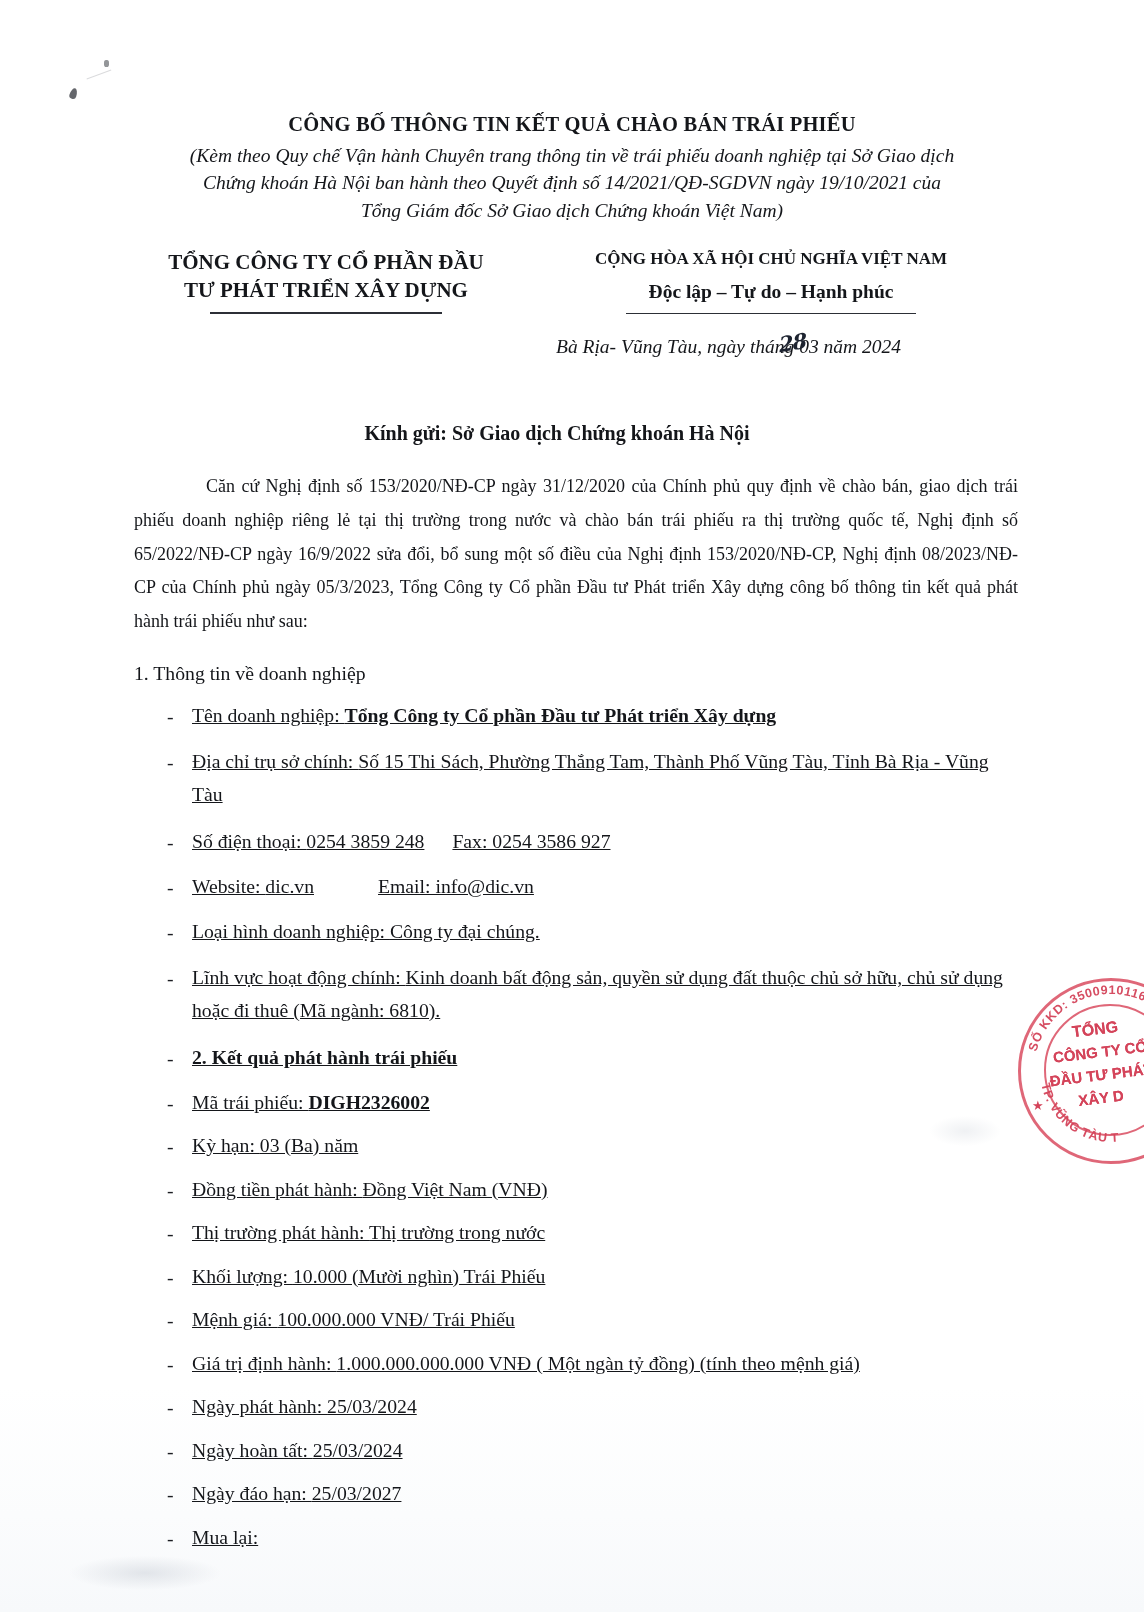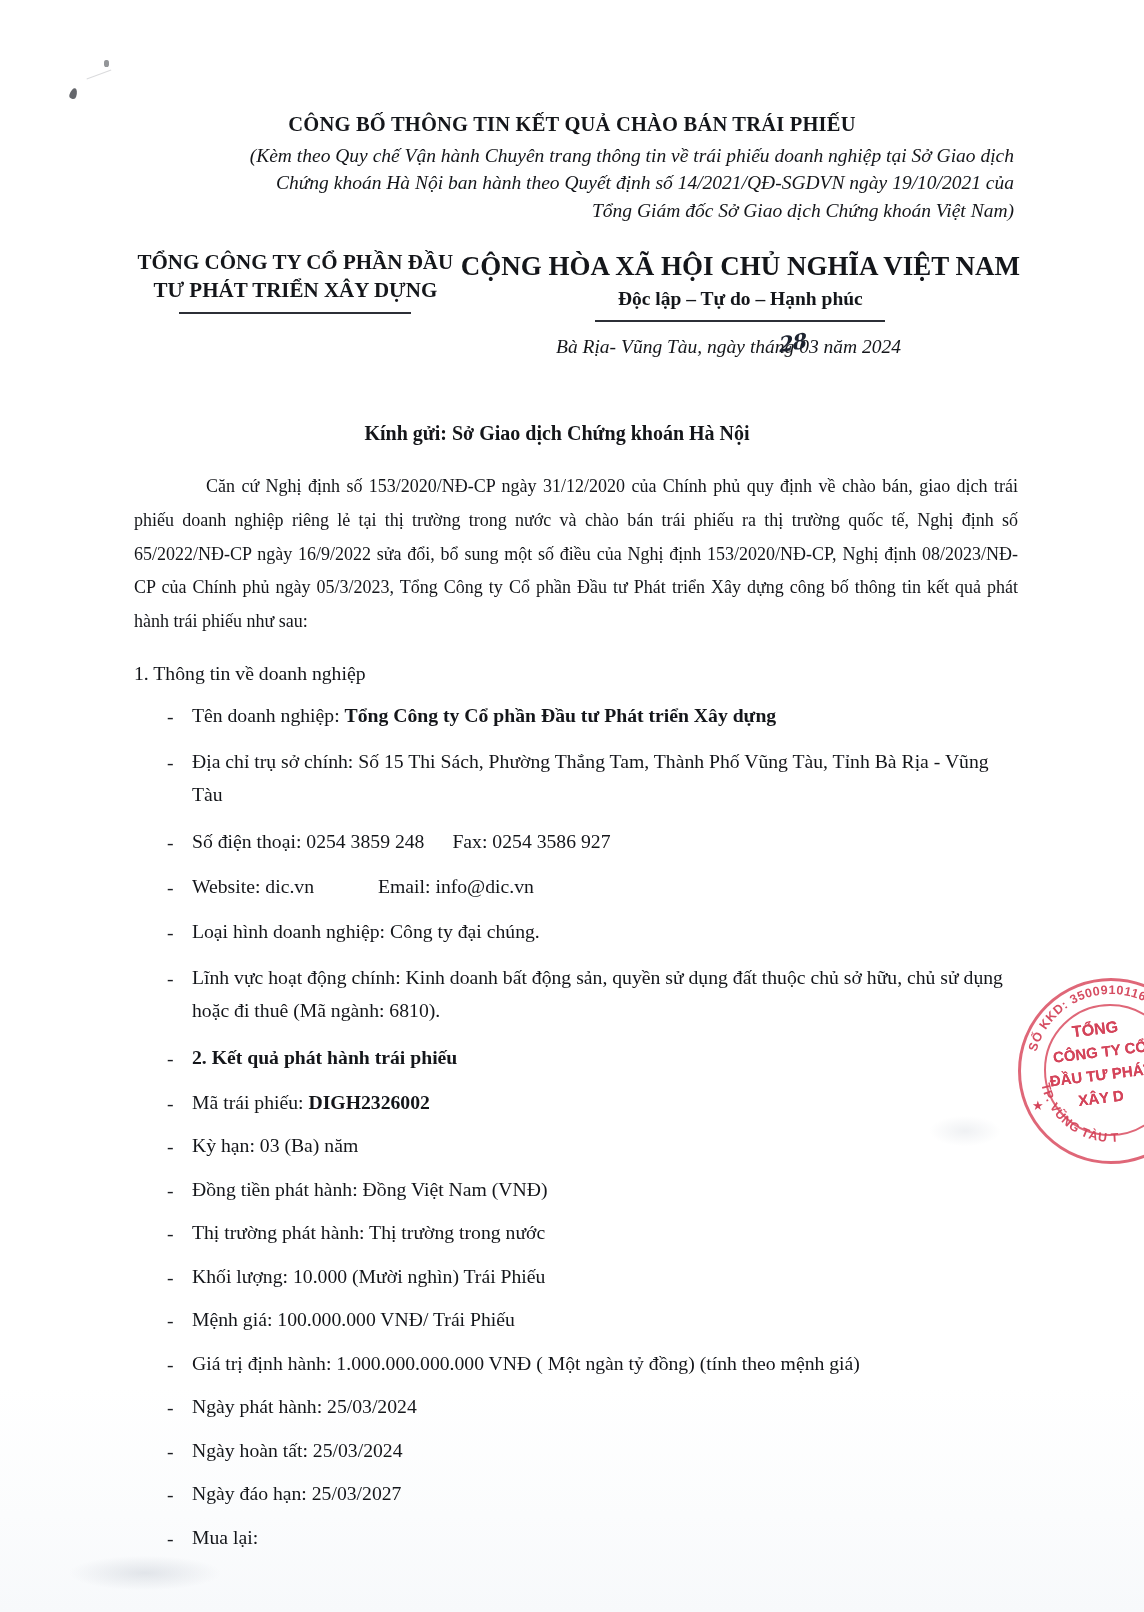--- a/index.html
+++ b/index.html
@@ -46,21 +46,20 @@
     font-weight: bold;
     letter-spacing: .2px;
     line-height: 1.25;
     white-space: nowrap;
   }
   .doc-subtitle {
     font-style: italic;
     font-size: 19.5px;
     line-height: 1.42;
     margin-top: 4px;
-    text-align: right;
   }
   .doc-subtitle .sub-line { display: block; white-space: nowrap; }
 
   
   .org-row {
     position: absolute;
     left: 130px;
     top: 248px;
     width: 890px;
     display: flex;
@@ -76,25 +75,25 @@
     text-align: center;
     position: relative;
   }
   .org-left .ln, .org-right .ln {
     display: block;
     font-weight: bold;
     font-size: 21px;
     line-height: 1.34;
     white-space: nowrap;
   }
-  .org-right .nation { font-size: 27px; }
+  .org-right .nation { font-size: 17px; }
   .org-right .motto {
     font-size: 19.5px;
     font-weight: bold;
-    margin-top: 2px;
+    margin-top: 8px;
   }
   .rule {
     height: 1.6px;
     background: #2c2f36;
     margin: 8px auto 0 auto;
   }
   .rule-left { width: 232px; }
   .rule-right { width: 290px; }
 
   
@@ -157,20 +156,21 @@
 
   
   .bullets {
     position: absolute;
     left: 134px;
     top: 700px;
     width: 888px;
     list-style: none;
     margin: 0;
     padding: 0;
+    text-decoration: underline;
   }
   .bullets li {
     position: relative;
     padding-left: 58px;
     font-size: 19.7px;
     line-height: 1.55;
     margin-bottom: 14.5px;
     text-align: left;
   }
   .bullets li::before {

